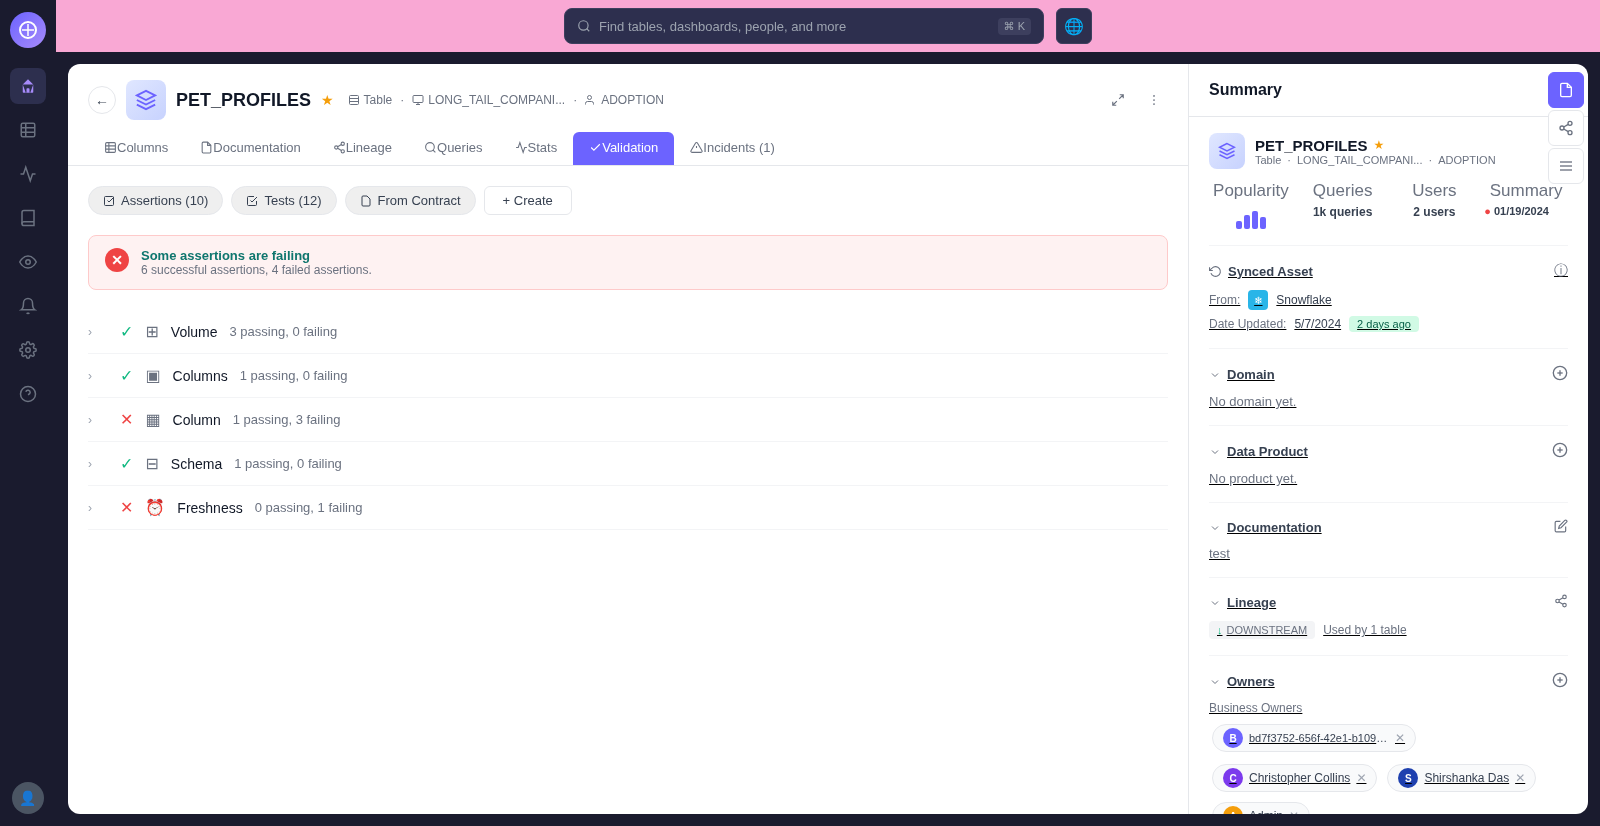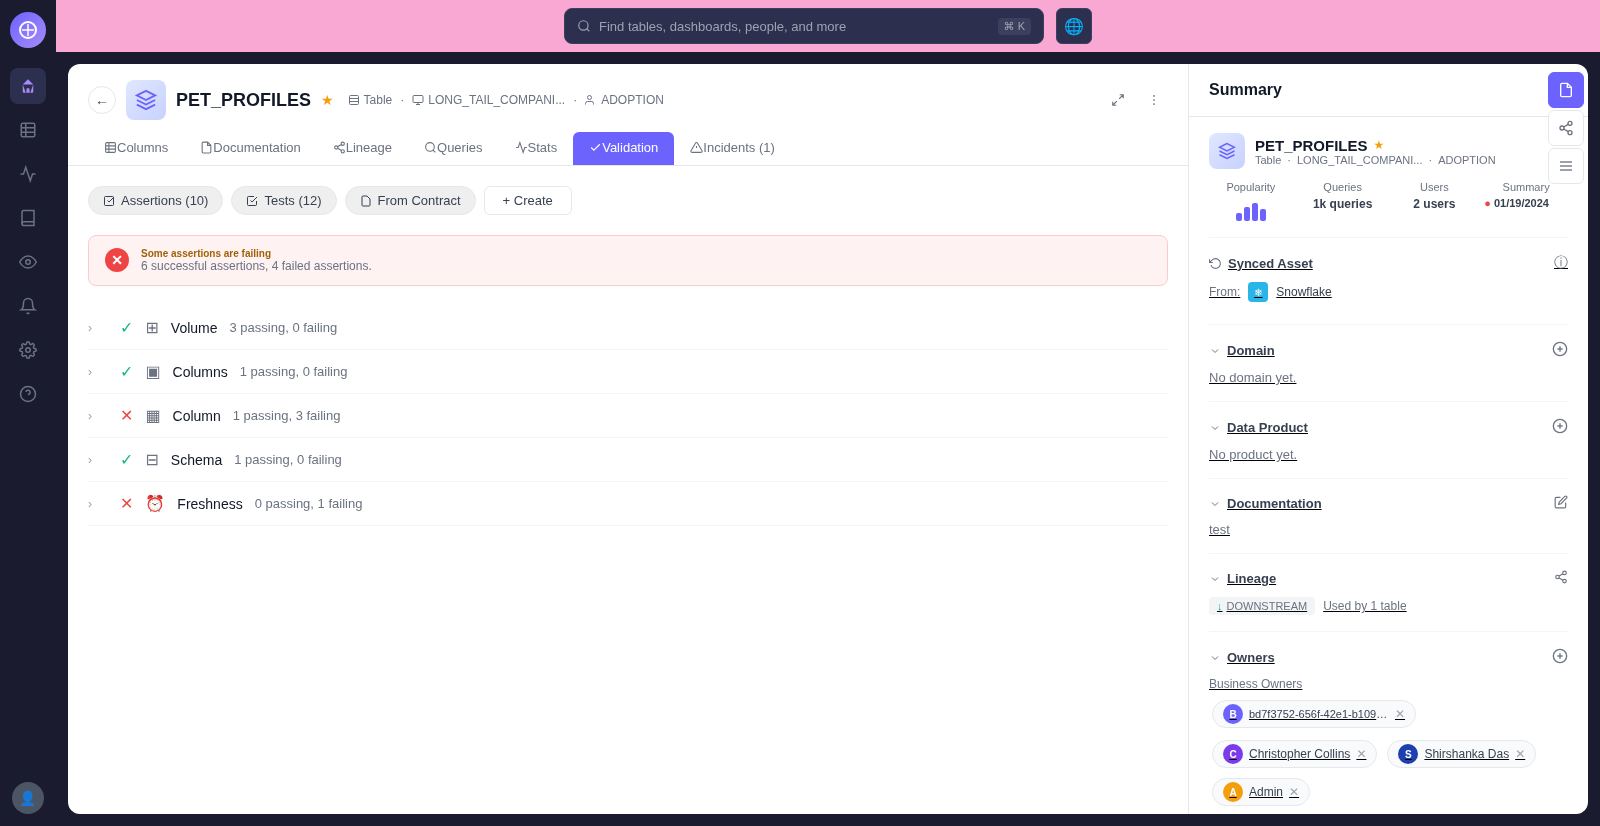--- a/index.html
+++ b/index.html
@@ -227,21 +227,21 @@
       margin-bottom: 20px;
     }
     .alert-icon {
       width: 24px; height: 24px;
       background: #ef4444;
       border-radius: 50%;
       display: flex; align-items: center; justify-content: center;
       color: #fff; font-size: 14px; font-weight: 700;
       flex-shrink: 0;
     }
-    .alert-text h4 { font-size: 10px; font-weight: 600; color: #a16207; }
+    .alert-text h4 { font-size: 13px; font-weight: 600; color: #0f766e; }
     .alert-text p { font-size: 12px; color: #6b7280; }
 
     
     .assertion-row {
       display: flex;
       align-items: center;
       gap: 12px;
       padding: 12px 0;
       border-bottom: 1px solid #f3f4f6;
     }
@@ -333,21 +333,21 @@
     
     .stats-grid {
       display: grid;
       grid-template-columns: repeat(4, 1fr);
       gap: 8px;
       margin-bottom: 16px;
       padding-bottom: 16px;
       border-bottom: 1px solid #f3f4f6;
     }
     .stat-item { text-align: center; }
-    .stat-label { font-size: 11px; color: #6b7280; margin-bottom: 4px; }
+    .stat-label { font-size: 17px; color: #6b7280; margin-bottom: 4px; }
     .stat-value { font-size: 12px; font-weight: 600; color: #374151; }
     .bar-chart {
       display: flex; align-items: flex-end; gap: 2px; justify-content: center;
       height: 24px;
     }
     .bar { width: 6px; background: #6c63ff; border-radius: 2px; }
 
     
     .section {
       margin-bottom: 16px;
@@ -797,20 +797,25 @@
                   <path d="M3.51 15a9 9 0 102.13-9.36L1 10"></path>
                 </svg>
               <span>Synced Asset</span>
             </div>
             <div class="section-action">ⓘ</div>
           </div>
           <div class="synced-row">
             <span style="color:#6b7280;font-size:12px;">From:</span>
             <div class="snowflake-icon">❄</div>
             <span style="font-size:12px;">Snowflake</span>
+          </div>
+          <div style="font-size:12px;color:#6b7280;display:flex;align-items:center;gap:8px;">
+            <span>Date Updated:</span>
+            <span style="color:#374151;">5/7/2024</span>
+            <span class="date-badge">2 days ago</span>
           </div>
         </div>
 
         <div class="section">
           <div class="section-header">
             <div class="section-title">
               <svg width="12" height="12" viewBox="0 0 24 24" fill="none" stroke="#6b7280" stroke-width="2">
                   <polyline points="6 9 12 15 18 9"></polyline>
                 </svg>
               <span>Domain</span>

